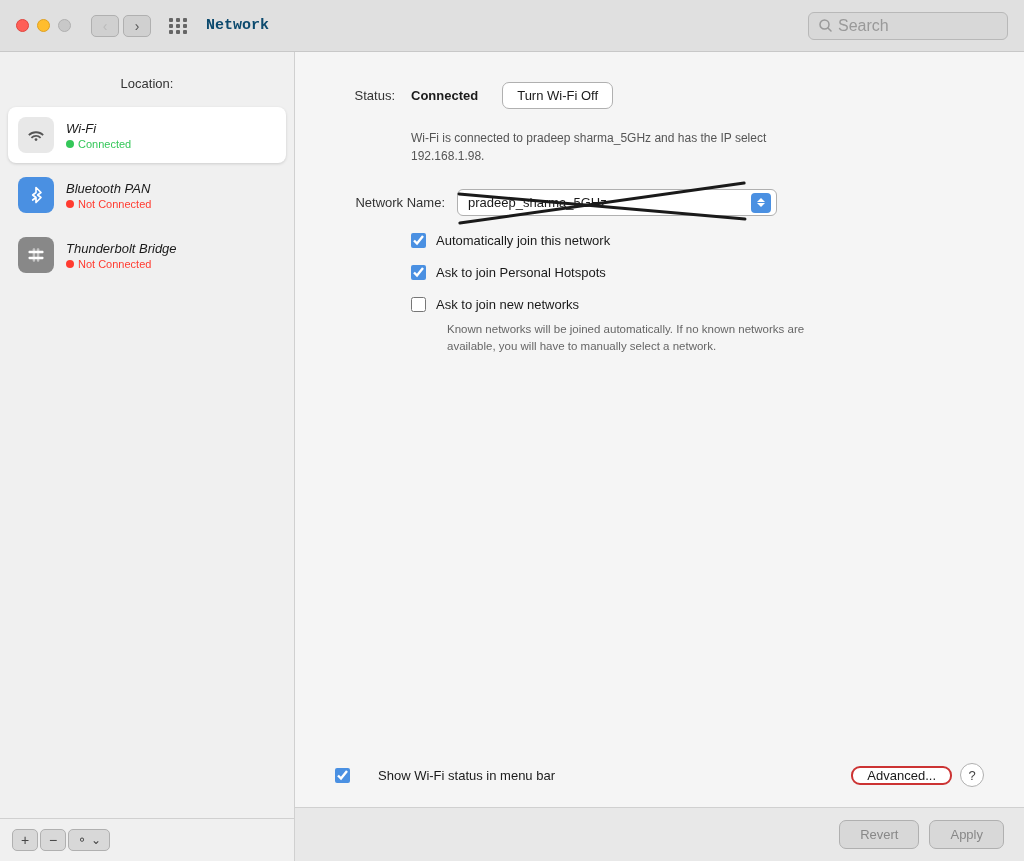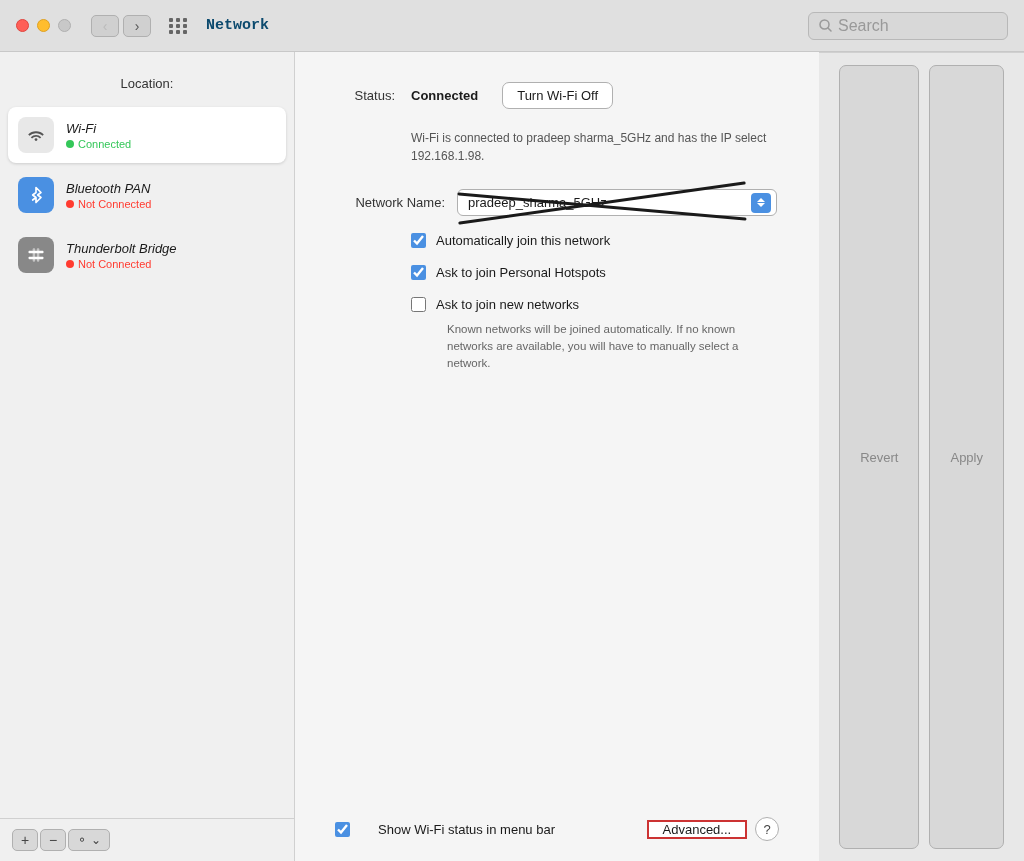--- a/index.html
+++ b/index.html
@@ -372,21 +372,21 @@
     }
     .show-wifi-label { font-size: 13px; color: #1a1a1a; }
     .bottom-right {
       display: flex;
       gap: 8px;
       align-items: center;
     }
     .advanced-btn {
       background: white;
       border: 2px solid #cc3333;
-      border-radius: 0;
+      border-radius: 9px;
       padding: 0 14px;
       font-size: 13px;
       color: #1a1a1a;
       cursor: pointer;
     }
     .question-btn {
       background: white;
       border: 1px solid #b0b0b0;
       border-radius: 50%;
       width: 24px;
@@ -551,21 +551,21 @@
       <div class="toolbar-btn">
         <span>−</span>
       </div>
       <div class="toolbar-btn-wide">
         <span>⚬</span>
         <span>⌄</span>
       </div>
     </div>
   </div>
 
-  <div style="flex:1; display:flex; flex-direction:row; background:#f5f5f5;">
+  <div style="flex:1; display:flex; flex-direction:column; background:#f5f5f5;">
     <div class="content">
       <div class="content-inner">
 
         <div class="status-row">
           <span class="status-label">Status:</span>
           <span class="status-value">Connected</span>
           <button class="turn-off-btn">Turn Wi-Fi Off</button>
         </div>
 
         <p class="status-description">Wi-Fi is connected to pradeep sharma_5GHz and has the IP select 192.168.1.98.</p>

